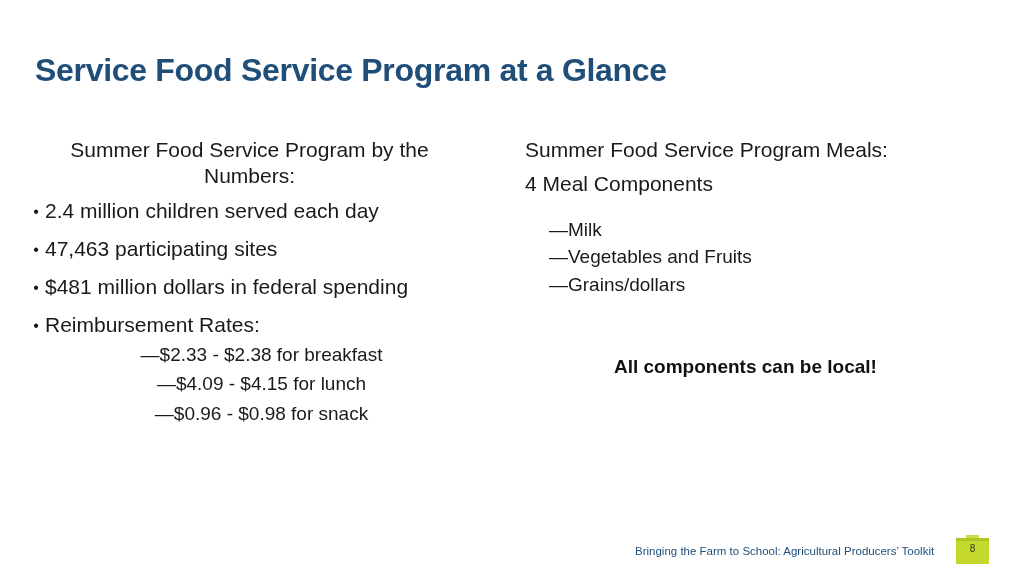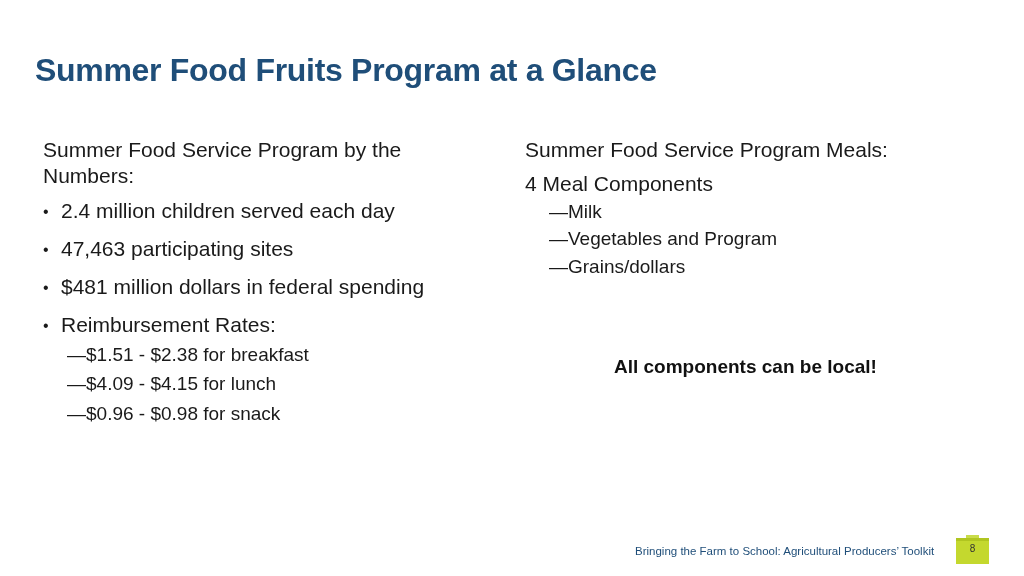--- a/index.html
+++ b/index.html
@@ -1,69 +1,69 @@
 <!DOCTYPE html>
 <html><head>
 <meta charset="utf-8">
 <style>
   html, body { margin:0; padding:0; }
   body { width:1024px; height:576px; background:#ffffff; position:relative; overflow:hidden;
          font-family: "Liberation Sans", "DejaVu Sans", sans-serif; color:#1a1a1a; }
   .title { position:absolute; left:35px; top:52px; font-size:32px; font-weight:bold; color:#1f4e79;
            letter-spacing:-0.3px; }
   .col { position:absolute; font-size:21px; line-height:1.25; color:#1a1a1a; }
-  .left { left:43px; top:137px; width:445px; }
+  .left { left:27px; top:137px; width:445px;text-align:center; }
   .right { left:525px; top:137px; width:430px; }
   .heading { margin:0 0 8px 0; }
   .bullet { display:flex; margin:0 0 11px 0; }
   .bullet .dot { width:18px; flex:none; font-size:16px; line-height:27px; }
   .sub { font-size:19px; margin:0 0 5px 24px; line-height:1.3; }
   .right .heading { }
   .right .sub { margin-left:24px; margin-bottom:3px; }
   .callout { position:absolute; left:614px; top:356px; font-size:19px; font-weight:bold; color:#111; }
   .footer { position:absolute; left:635px; top:545px; font-size:11.5px; color:#1f4e79; }
   .page-badge { position:absolute; left:956px; top:535px; width:33px; height:29px; }
   .page-badge .handle { position:absolute; left:10px; top:0; width:13px; height:3px; background:#c9dc4a; }
   .page-badge .body { position:absolute; left:0; top:3px; width:33px; height:26px; background:#c4d82e;
                       border-top:3px solid #b0c520; box-sizing:border-box; }
   .page-badge .num { position:absolute; left:0; top:8px; width:33px; text-align:center; font-size:10px; color:#333; }
 </style>
 </head>
 <body>
 
-<div class="title">Summer Food Fruits Program at a Glance</div>
+<div class="title">Service Food Service Program at a Glance</div>
 
 <div class="col left">
   <div class="heading">Summer Food Service Program by the Numbers:</div>
   <div class="bullet">
     <span class="dot">•</span>
     <span>2.4 million children served each day</span>
   </div>
   <div class="bullet">
     <span class="dot">•</span>
     <span>47,463 participating sites</span>
   </div>
   <div class="bullet">
     <span class="dot">•</span>
     <span>$481 million dollars in federal spending</span>
   </div>
   <div class="bullet" style="margin-bottom:4px">
     <span class="dot">•</span>
     <span>Reimbursement Rates:</span>
   </div>
-  <div class="sub">—$1.51 - $2.38 for breakfast</div>
+  <div class="sub">—$2.33 - $2.38 for breakfast</div>
   <div class="sub">—$4.09 - $4.15 for lunch</div>
   <div class="sub">—$0.96 - $0.98 for snack</div>
 </div>
 
 <div class="col right">
   <div class="heading">Summer Food Service Program Meals:</div>
-  <div style="margin-bottom:2px">4 Meal Components</div>
+  <div style="margin-bottom:20px">4 Meal Components</div>
   <div class="sub">—Milk</div>
-  <div class="sub">—Vegetables and Program</div>
+  <div class="sub">—Vegetables and Fruits</div>
   <div class="sub">—Grains/dollars</div>
 </div>
 
 <div class="callout">All components can be local!</div>
 
 <div class="footer">Bringing the Farm to School: Agricultural Producers’  Toolkit</div>
 
 <div class="page-badge">
   <div class="handle"></div>
   <div class="body"></div>

